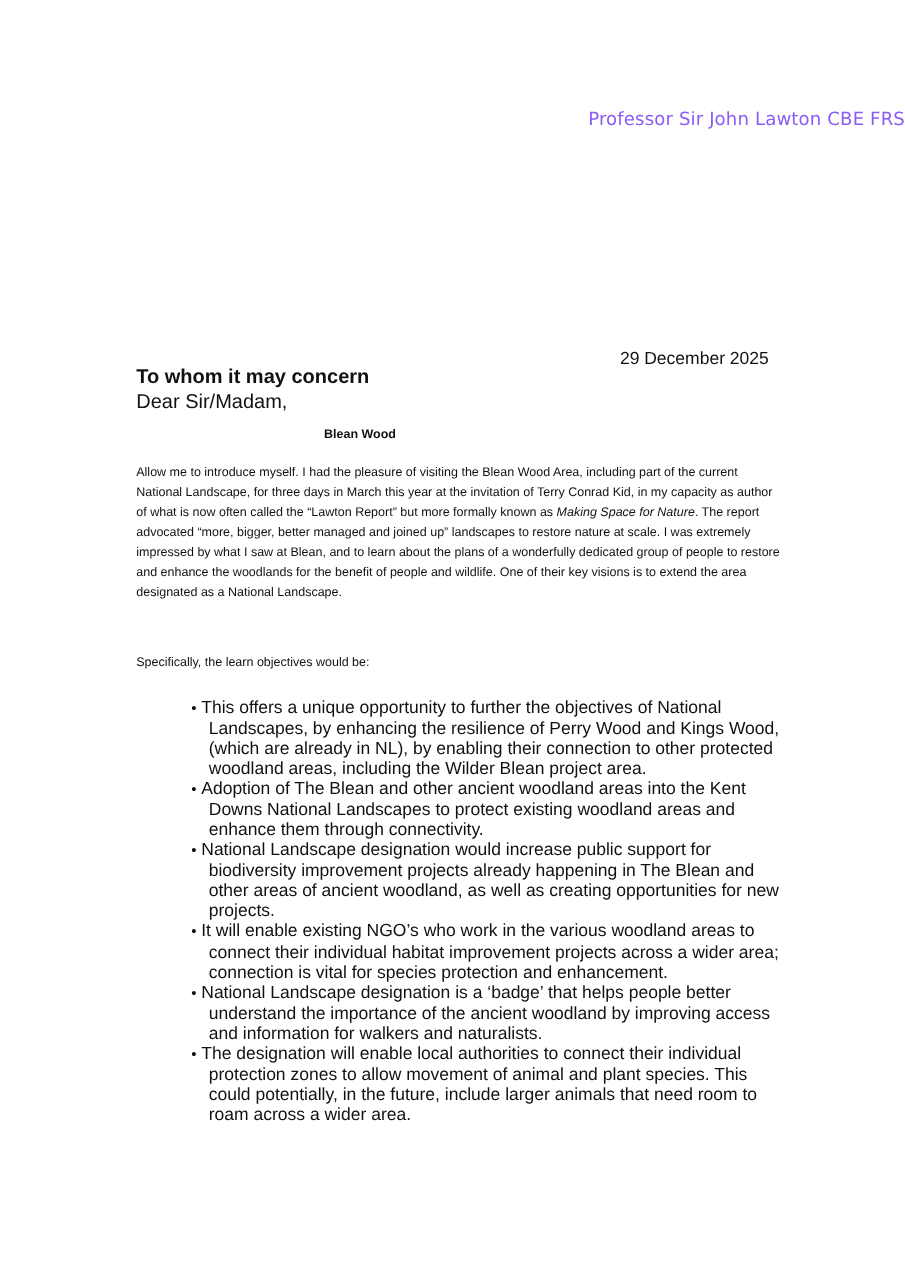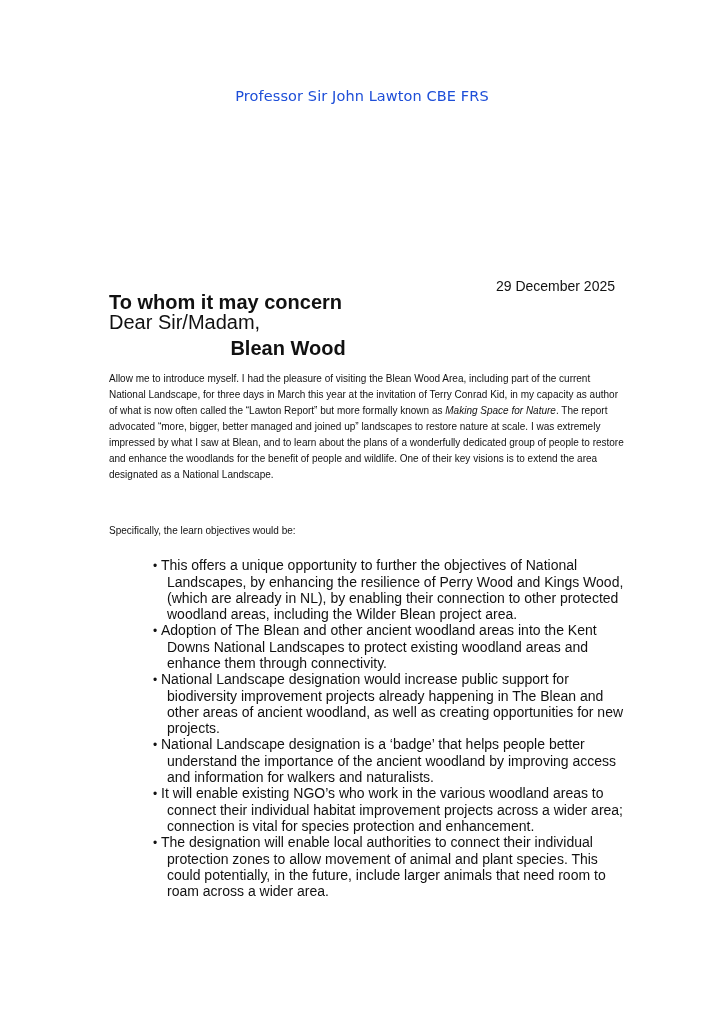--- a/index.html
+++ b/index.html
@@ -20,48 +20,48 @@
     position: absolute;
     left: 0; top: 0;
     width: 724px; height: 1023px;
     background: #ffffff;
   }
   .letterhead {
     position: absolute;
     top: 88px;
     left: 0;
     width: 724px;
-    text-align: center;
+    text-align: right;
     font-family: "DejaVu Sans", sans-serif;
     font-size: 14.5px;
-    color: #1d4ed8;
+    color: #8b5cf6;
     letter-spacing: 0.1px;
   }
   .date {
     position: absolute;
     top: 278px;
     right: 109px;
     font-size: 14px;
     line-height: 16px;
   }
   .salutation-line {
     position: absolute;
     left: 109px;
-    font-size: 20px;
+    font-size: 16px;
     line-height: 16px;
   }
   .bold { font-weight: bold; }
   .subject {
     position: absolute;
     top: 340px;
     left: 0;
     width: 576px;
     text-align: center;
     font-weight: bold;
-    font-size: 20px;
+    font-size: 10px;
     line-height: 16px;
   }
   .para {
     position: absolute;
     left: 109px;
     width: 520px;
     font-size: 10px;
     line-height: 16px;
     margin: 0;
   }
@@ -106,18 +106,18 @@
   <div class="subject">Blean Wood</div>
 
   <p class="para" style="top:371px;"><span>Allow me to introduce myself. I had the pleasure of visiting the Blean Wood Area, including part of the current National Landscape, for three days in March this year at the invitation of Terry Conrad Kid, in my capacity as author of what is now often called the “Lawton Report” but more formally known as </span><em>Making Space for Nature</em><span>. The report advocated “more, bigger, better managed and joined up” landscapes to restore nature at scale. I was extremely impressed by what I saw at Blean, and to learn about the plans of a wonderfully dedicated group of people to restore and enhance the woodlands for the benefit of people and wildlife. One of their key visions is to extend the area designated as a National Landscape.</span></p>
 
   <p class="para" style="top:523px;">Specifically, the learn objectives would be:</p>
 
   <ul class="bullets">
     <li><span class="dot">•</span><span>This offers a unique opportunity to further the objectives of National Landscapes, by enhancing the resilience of Perry Wood and Kings Wood, (which are already in NL), by enabling their connection to other protected woodland areas, including the Wilder Blean project area.</span></li>
     <li><span class="dot">•</span><span>Adoption of The Blean and other ancient woodland areas into the Kent Downs National Landscapes to protect existing woodland areas and enhance them through connectivity.</span></li>
     <li><span class="dot">•</span><span>National Landscape designation would increase public support for biodiversity improvement projects already happening in The Blean and other areas of ancient woodland, as well as creating opportunities for new projects.</span></li>
+    <li><span class="dot">•</span><span>It will enable existing NGO’s who work in the various woodland areas to connect their individual habitat improvement projects across a wider area; connection is vital for species protection and enhancement.</span></li>
     <li><span class="dot">•</span><span>National Landscape designation is a ‘badge’ that helps people better understand the importance of the ancient woodland by improving access and information for walkers and naturalists.</span></li>
-    <li><span class="dot">•</span><span>It will enable existing NGO’s who work in the various woodland areas to connect their individual habitat improvement projects across a wider area; connection is vital for species protection and enhancement.</span></li>
     <li><span class="dot">•</span><span>The designation will enable local authorities to connect their individual protection zones to allow movement of animal and plant species. This could potentially, in the future, include larger animals that need room to roam across a wider area.</span></li>
   </ul>
 
 </div>
 
 </body></html>

